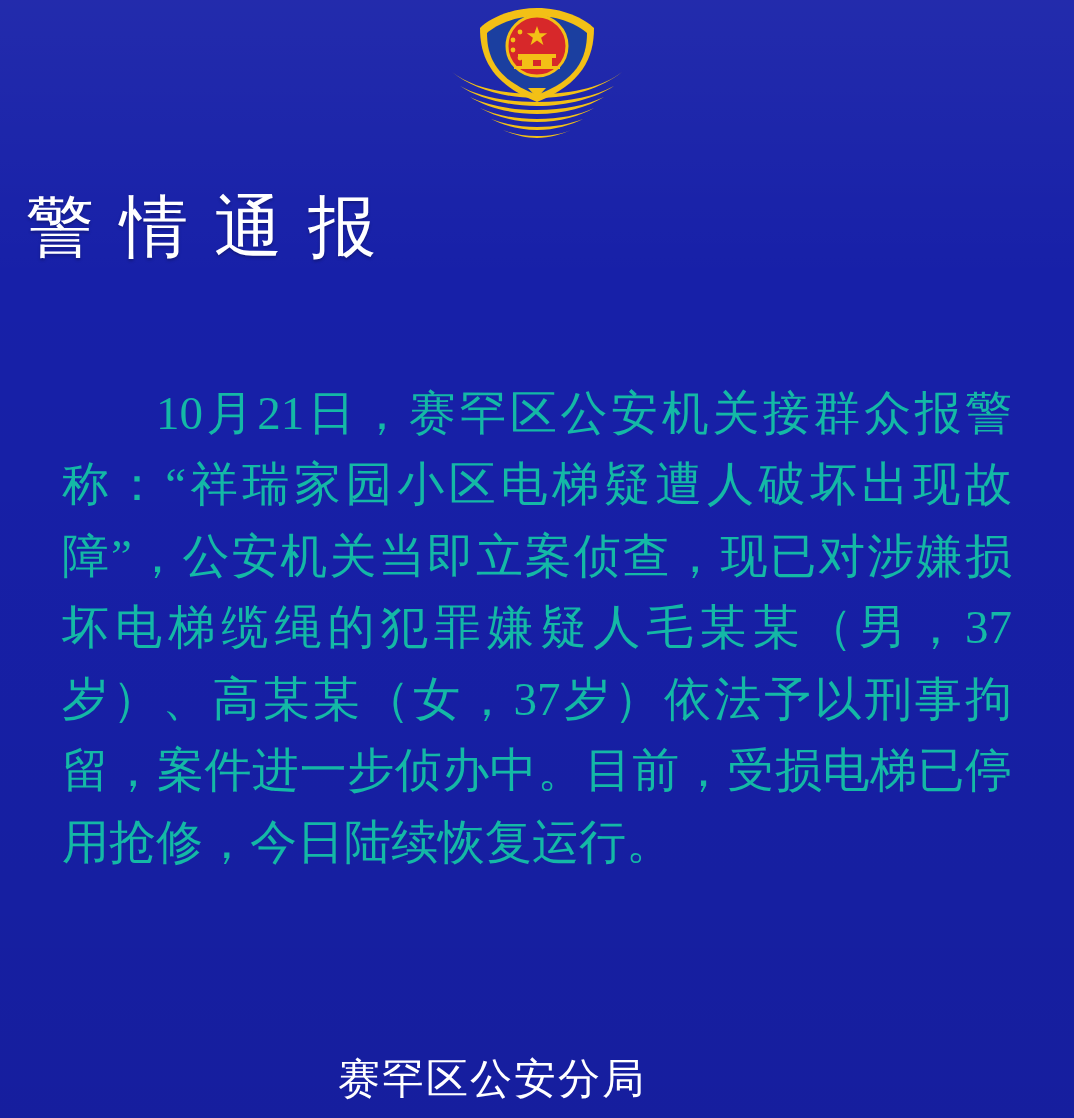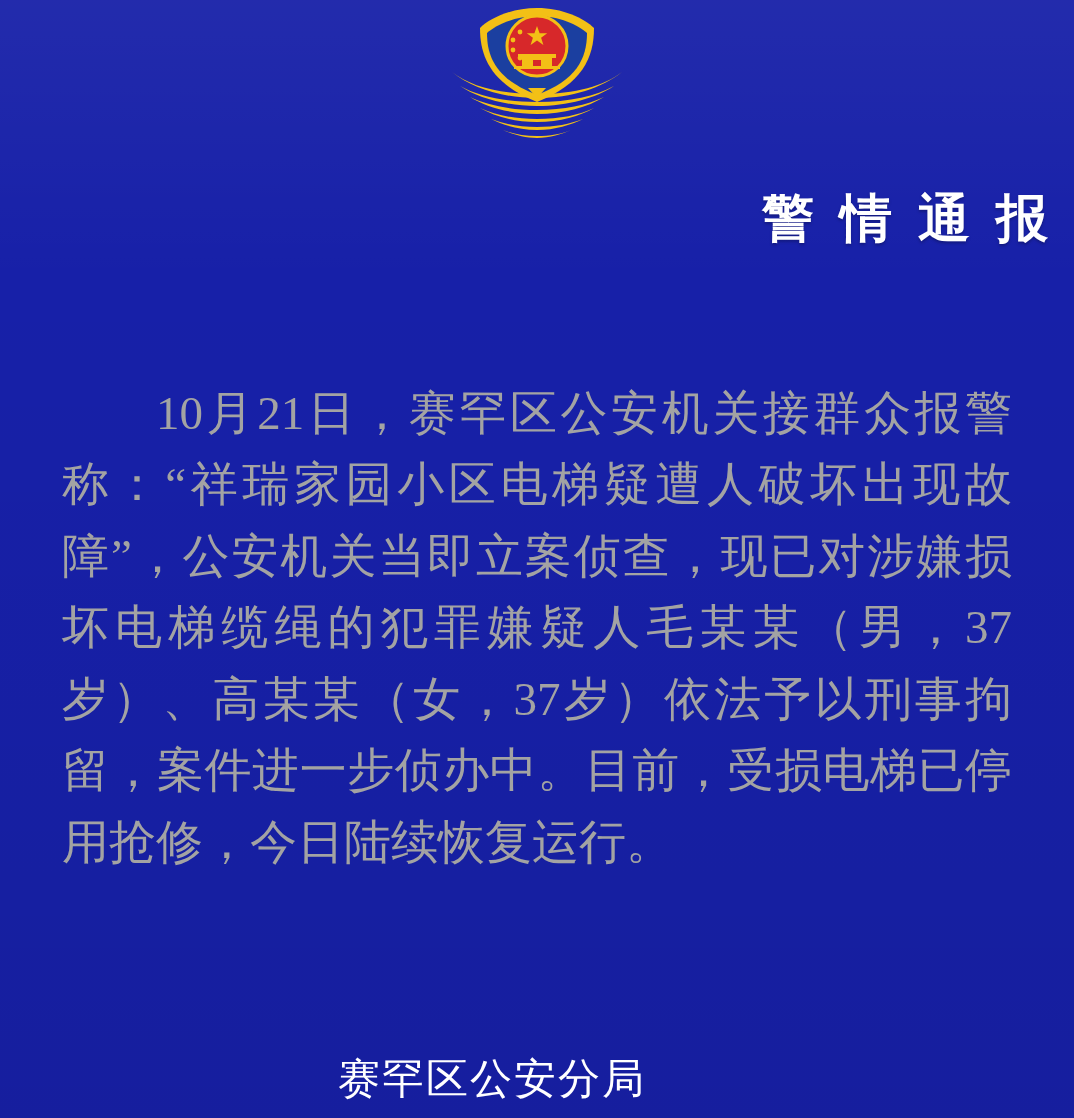--- a/index.html
+++ b/index.html
@@ -38,37 +38,37 @@
   .emblem {
     width: 190px;
     height: 160px;
     display: block;
   }
   .title {
     position: absolute;
     top: 190px;
     left: 0;
     width: 100%;
-    text-align: right;
+    text-align: left;
     color: #ffffff;
-    font-size: 52px;
-    font-weight: bold;
+    font-size: 68px;
+    font-weight: normal;
     letter-spacing: 26px;
     text-indent: 26px;
     line-height: 1.1;
     font-family: "Liberation Serif", "DejaVu Serif", serif;
     z-index: 2;
     text-shadow: 0 2px 3px rgba(0,0,0,0.25);
   }
   .body-text {
     position: absolute;
     top: 378px;
     left: 62px;
     width: 950px;
-    color: #a3a3a3;
+    color: #14b8a6;
     font-size: 47px;
     line-height: 1.52;
     text-align: justify;
     text-justify: inter-ideograph;
     text-indent: 2em;
     font-family: "Liberation Serif", "DejaVu Serif", serif;
     z-index: 2;
     white-space: pre-wrap;
   }
   .signature {

